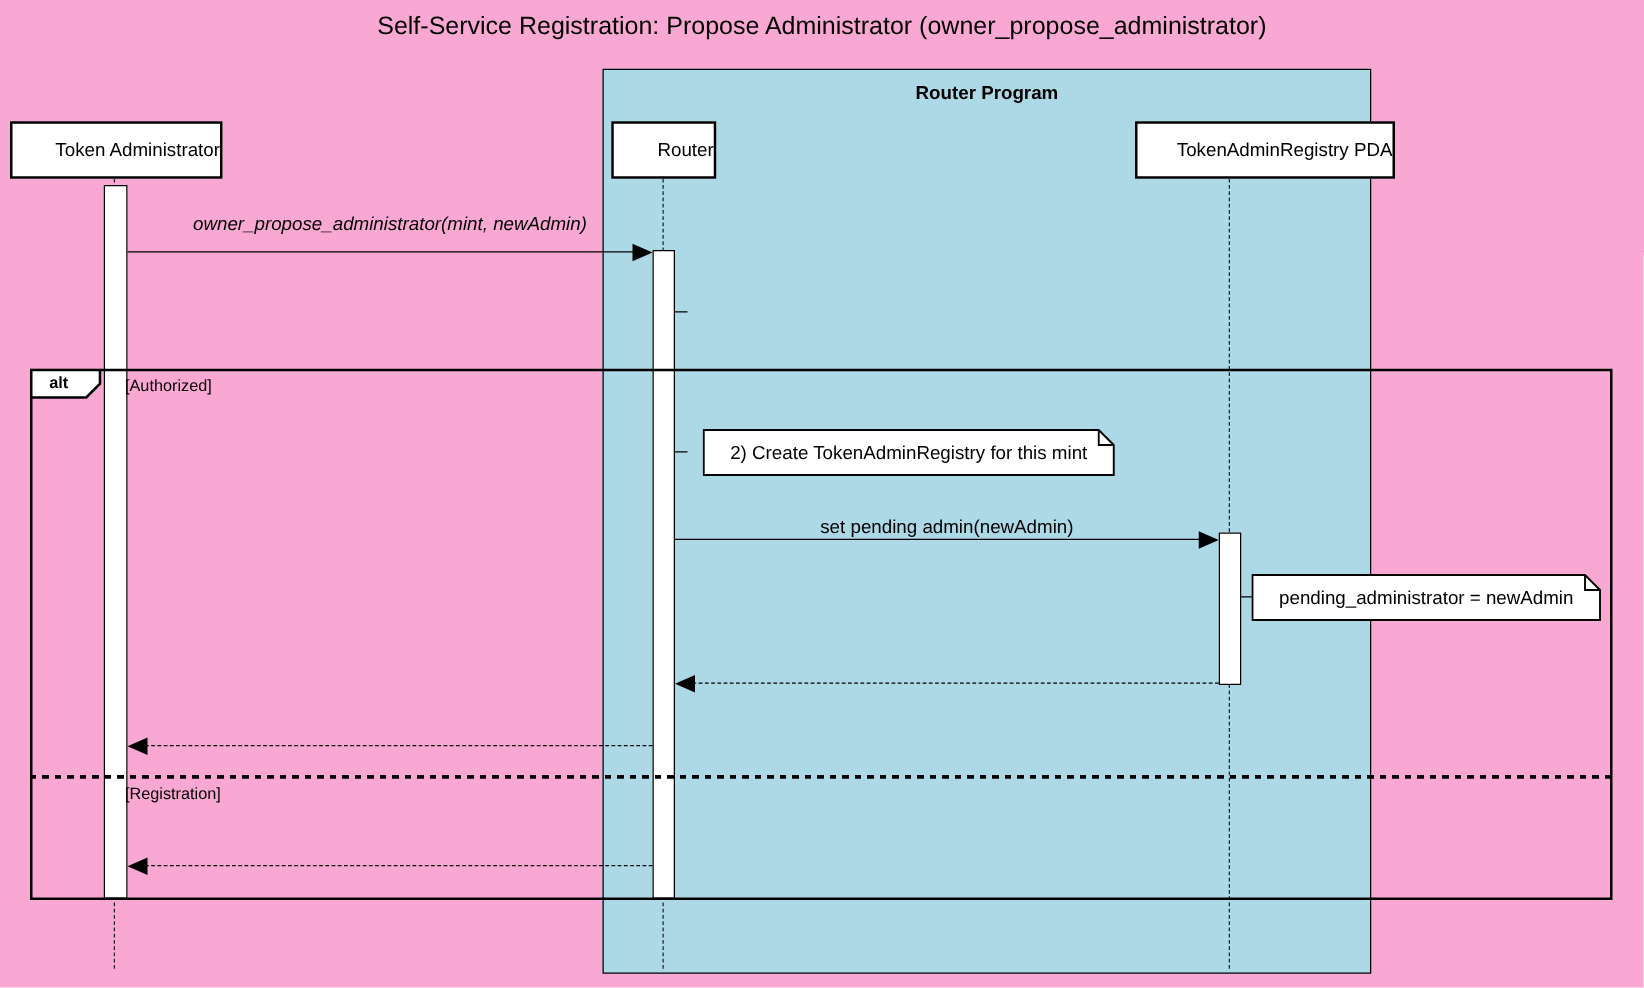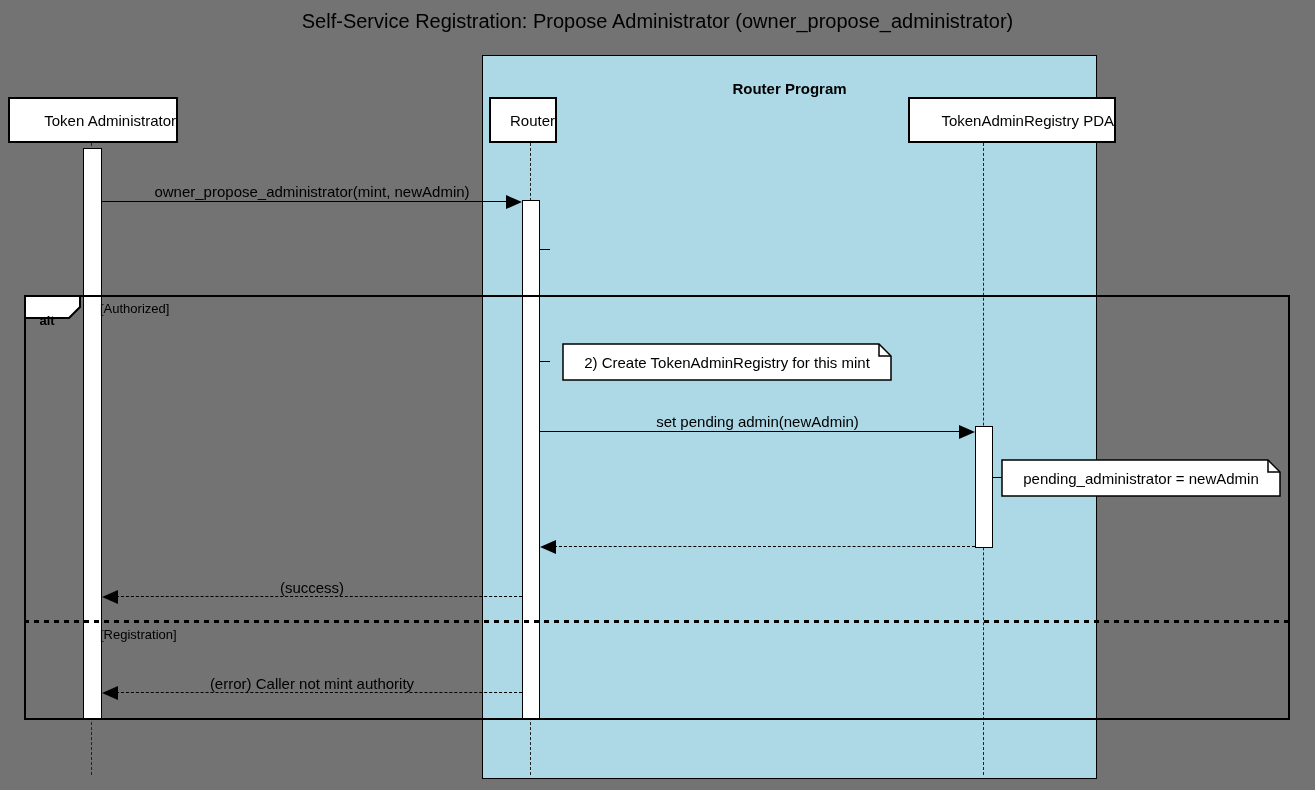--- a/index.html
+++ b/index.html
@@ -1,102 +1,100 @@
 <!DOCTYPE html>
 <html><head>
 <meta charset="utf-8">
 <style>
   * { box-sizing: border-box; margin: 0; padding: 0; }
   html,body { background:#fff; }
   .canvas {
     position: relative; width: 1315px; height: 790px;
-    background: #737373; overflow: hidden;
+    background: #f9a8d4; overflow: hidden;
     font-family: "Liberation Sans", sans-serif; color: #000;
   }
   .abs { position: absolute; }
   .title { left:0; top:10px; width:1315px; text-align:center; font-size:20px; }
   .container {
     left:482px; top:55px; width:615px; height:724px;
     background:#add8e6; border:1px solid #000;
   }
-  .container-label { width:100%; text-align:center; padding-top:24px; font-size:15px; font-weight:bold; }
+  .container-label { width:100%; text-align:center; padding-top:10px; font-size:15px; font-weight:bold; }
   .lifeline { width:0; border-left:1.5px dashed #222; }
   .actor {
     height:46px; background:#fff; border:2.5px solid #000;
     display:flex; align-items:center; justify-content:flex-end;
     font-size:15px; white-space:nowrap;
   }
   .activation { background:#fff; border:1.5px solid #000; }
   .frame { border:2px solid #000; }
   .guard { font-weight:normal; font-size:13px; }
   .divider { height:3px; background:repeating-linear-gradient(90deg,#000 0 5px,transparent 5px 10px); }
   .msg-label { font-size:15px; text-align:center; white-space:nowrap; }
   .line { height:0; border-top:1.5px solid #000; }
   .line.dashed { border-top-style:dashed; }
   .arrow-r { width:0; height:0; border-top:7px solid transparent; border-bottom:7px solid transparent; border-left:16px solid #000; }
   .arrow-l { width:0; height:0; border-top:7px solid transparent; border-bottom:7px solid transparent; border-right:16px solid #000; }
   .note { display:flex; align-items:center; justify-content:center; }
   .note svg { position:absolute; left:0; top:0; }
   .note span { position:relative; font-size:15px; white-space:nowrap; padding-top:1px; }
-  .alt-tab-text { font-weight:bold; font-size:13px; text-align:center; width:46px; padding-top:18px; }
+  .alt-tab-text { font-weight:bold; font-size:13px; text-align:center; width:46px; padding-top:3px; }
 </style>
 </head>
 <body>
 
 <div class="canvas">
 
   <div class="abs title">Self-Service Registration: Propose Administrator (owner_propose_administrator)</div>
 
   <div class="abs container">
     <div class="container-label">Router Program</div>
   </div>
 
   <div class="abs lifeline" style="left:91px; top:143px; height:632px;"></div>
   <div class="abs lifeline" style="left:530px; top:143px; height:632px;"></div>
   <div class="abs lifeline" style="left:983px; top:143px; height:632px;"></div>
 
   <div class="abs actor" style="left:8px; top:97px; width:170px;">
     <span>Token Administrator</span>
   </div>
-  <div class="abs actor" style="left:489px; top:97px; width:68px;">
+  <div class="abs actor" style="left:489px; top:97px; width:84px;">
     <span>Router</span>
   </div>
   <div class="abs actor" style="left:880px; top:97px; width:208px;margin-left:28px;">
     <span>TokenAdminRegistry PDA</span>
   </div>
 
   <div class="abs activation" style="left:83px; top:148px; width:19px; height:571px;"></div>
   <div class="abs activation" style="left:522px; top:200px; width:18px; height:519px;"></div>
   <div class="abs activation" style="left:975px; top:426px; width:18px; height:122px;"></div>
 
   <div class="abs frame" style="left:24px; top:295px; width:1266px; height:425px;"></div>
   <svg class="abs" style="left:24px; top:295px;" width="58" height="25">
     <polygon points="1,1 56,1 56,12 45,23 1,23" fill="#ffffff" stroke="#000000" stroke-width="2"></polygon>
   </svg>
   <div class="abs alt-tab-text" style="left:24px; top:295px;">alt</div>
   <div class="abs guard" style="left:100px; top:301px;">[Authorized]</div>
   <div class="abs divider" style="left:24px; top:620px; width:1266px;"></div>
   <div class="abs guard" style="left:100px; top:627px;">[Registration]</div>
 
-  <div class="abs msg-label" style="left:102px; top:183px; width:420px;">owner_propose_administrator(mint, newAdmin)</div>
+  <div class="abs msg-label" style="left:102px; top:171px; width:420px;font-style:italic;">owner_propose_administrator(mint, newAdmin)</div>
   <div class="abs line" style="left:102px; top:201px; width:406px;"></div>
   <div class="abs arrow-r" style="left:506px; top:195px;"></div>
 
   <div class="abs msg-label" style="left:540px; top:413px; width:435px;">set pending admin(newAdmin)</div>
   <div class="abs line" style="left:540px; top:431px; width:421px;"></div>
   <div class="abs arrow-r" style="left:959px; top:425px;"></div>
 
   <div class="abs line dashed" style="left:554px; top:546px; width:421px;"></div>
   <div class="abs arrow-l" style="left:540px; top:540px;"></div>
 
-  <div class="abs msg-label" style="left:102px; top:579px; width:420px;">(success)</div>
   <div class="abs line dashed" style="left:116px; top:596px; width:406px;"></div>
   <div class="abs arrow-l" style="left:102px; top:590px;"></div>
 
-  <div class="abs msg-label" style="left:102px; top:675px; width:420px;">(error) Caller not mint authority</div>
   <div class="abs line dashed" style="left:116px; top:692px; width:406px;"></div>
   <div class="abs arrow-l" style="left:102px; top:686px;"></div>
 
   <div class="abs line" style="left:540px; top:249px; width:10px;"></div>
 
   <div class="abs line" style="left:540px; top:361px; width:10px;"></div>
   <div class="abs note" style="left:549px; top:343px; width:330px; height:38px;margin-left:13px;">
     <svg width="330" height="38">
       <polygon points="1,1 317,1 329,13 329,37 1,37" fill="#ffffff" stroke="#000000" stroke-width="1.5"></polygon>
       <polyline points="317,1 317,13 329,13" fill="none" stroke="#000000" stroke-width="1.5"></polyline>

